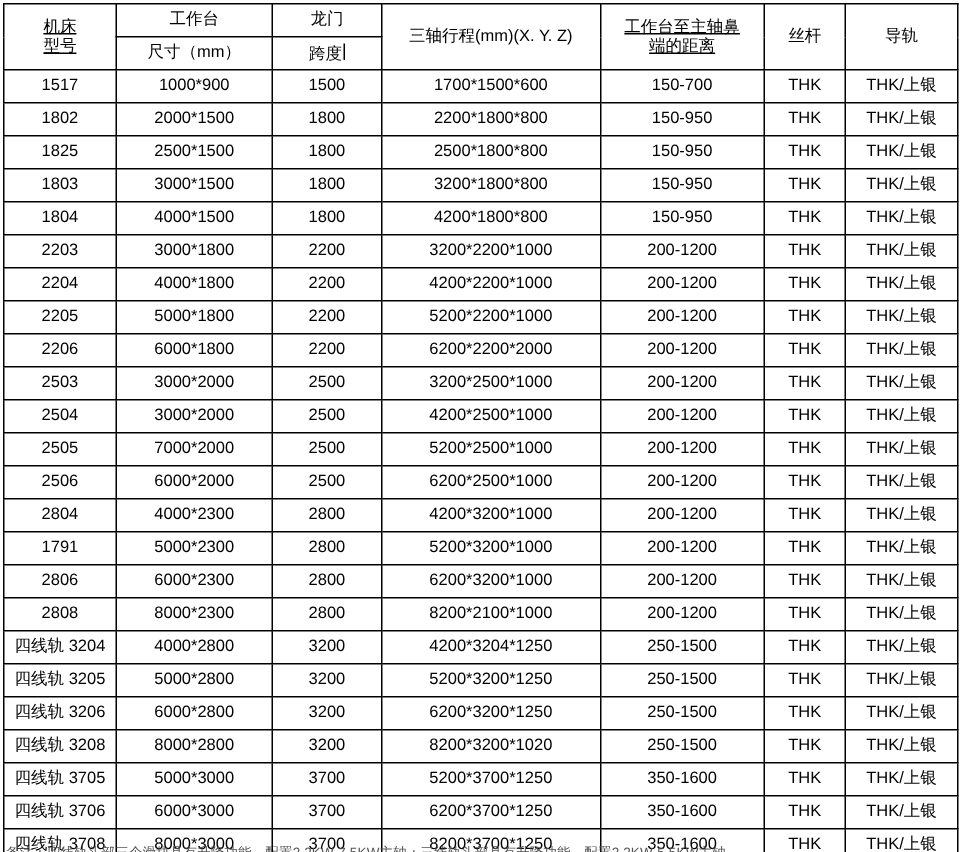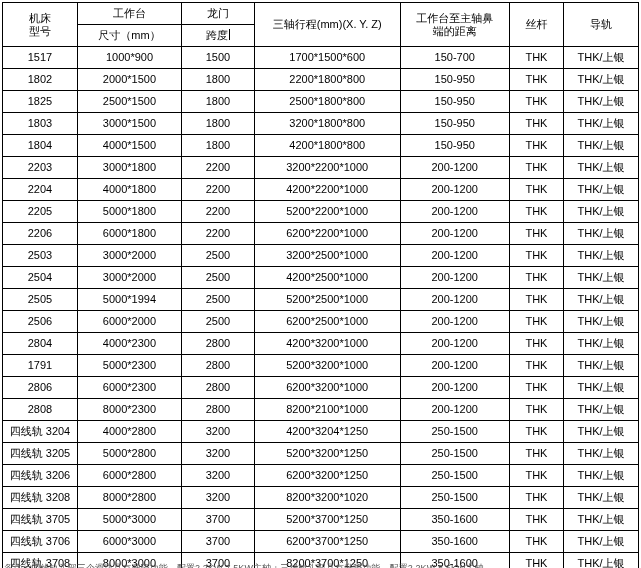--- a/index.html
+++ b/index.html
@@ -38,20 +38,21 @@
   }
   thead td, thead th {
     font-weight: bold;
     font-size: 12px;
   }
   .hdr-tall {
     height: 44px;
   }
   .hdr-two-line {
     line-height: 1.45;
+    text-decoration: underline;
   }
   .col-model   { width: 72px; }
   .col-size    { width: 100px; }
   .col-span    { width: 70px; }
   .col-travel  { width: 140px; }
   .col-dist    { width: 105px; }
   .col-screw   { width: 52px; }
   .col-rail    { width: 72px; }
   tbody td {
     font-size: 11.5px;
@@ -181,21 +182,21 @@
           <td>2200</td>
           <td>5200*2200*1000</td>
           <td>200-1200</td>
           <td>THK</td>
           <td>THK/上银</td>
         </tr>
         <tr>
           <td>2206</td>
           <td>6000*1800</td>
           <td>2200</td>
-          <td>6200*2200*1000</td>
+          <td>6200*2200*2000</td>
           <td>200-1200</td>
           <td>THK</td>
           <td>THK/上银</td>
         </tr>
         <tr>
           <td>2503</td>
           <td>3000*2000</td>
           <td>2500</td>
           <td>3200*2500*1000</td>
           <td>200-1200</td>
@@ -206,21 +207,21 @@
           <td>2504</td>
           <td>3000*2000</td>
           <td>2500</td>
           <td>4200*2500*1000</td>
           <td>200-1200</td>
           <td>THK</td>
           <td>THK/上银</td>
         </tr>
         <tr>
           <td>2505</td>
-          <td>5000*1994</td>
+          <td>7000*2000</td>
           <td>2500</td>
           <td>5200*2500*1000</td>
           <td>200-1200</td>
           <td>THK</td>
           <td>THK/上银</td>
         </tr>
         <tr>
           <td>2506</td>
           <td>6000*2000</td>
           <td>2500</td>

